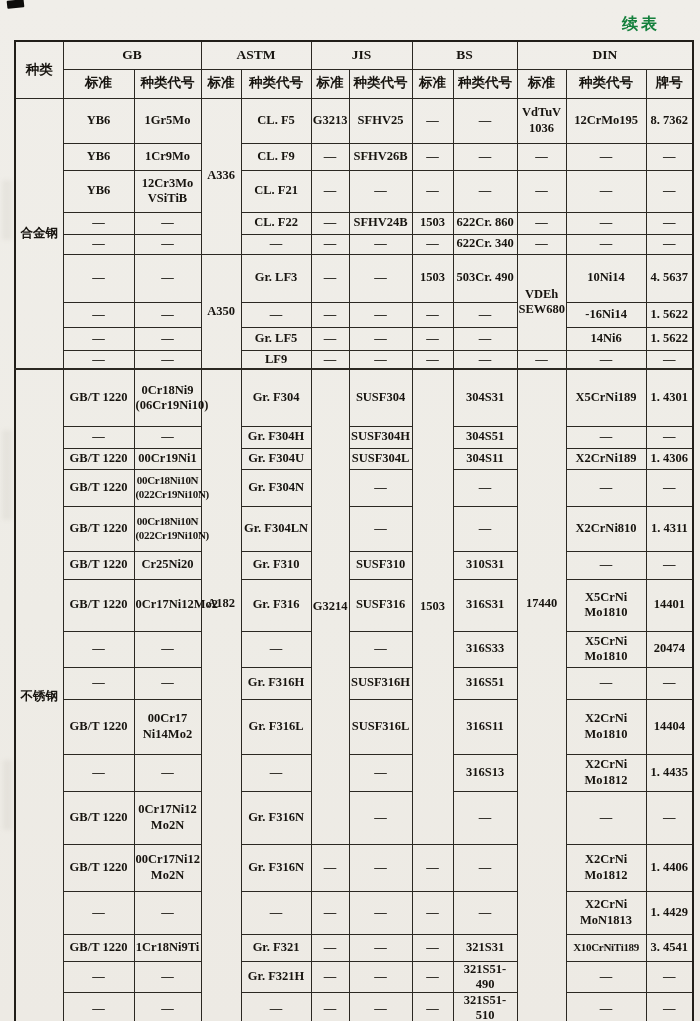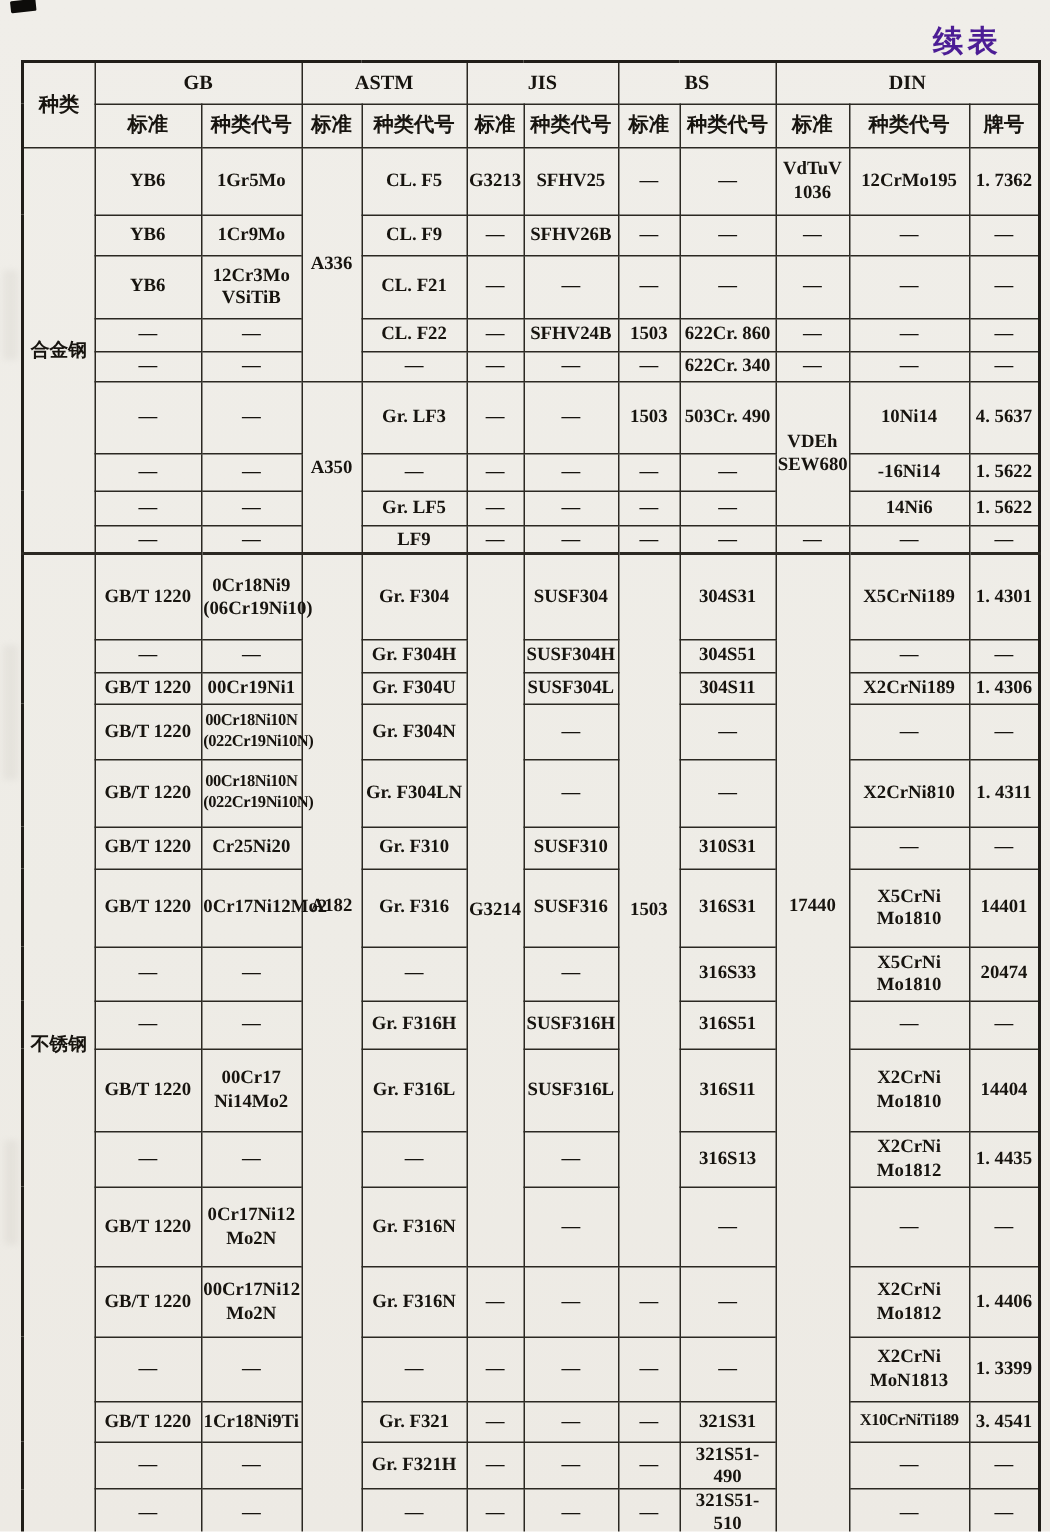--- a/index.html
+++ b/index.html
@@ -4,21 +4,21 @@
 <style>
   html,body{margin:0;padding:0;}
   body{
     width:700px;height:1021px;position:relative;overflow:hidden;
     background:linear-gradient(180deg,#f0eee9 0%,#eeece6 60%,#edeae4 100%);
     font-family:"Liberation Serif","DejaVu Serif",serif;
     color:#17140f;
   }
   .continued{
     position:absolute;top:14px;left:622px;
-    font-size:20px;font-weight:bold;letter-spacing:3px;color:#4c1d95;
+    font-size:16px;font-weight:bold;letter-spacing:3px;color:#15803d;
   }
   .corner-mark{
     position:absolute;left:7px;top:0;width:17px;height:8px;
     background:#0d0c0a;border-radius:1px;transform:rotate(-6deg);
   }
   .ghost{position:absolute;background:#9a948a;opacity:.10;filter:blur(2px);border-radius:2px;}
   table.std{
     position:absolute;left:14px;top:40px;width:678px;
     border-collapse:collapse;table-layout:fixed;
     border:2.5px solid #211e19;
@@ -89,21 +89,21 @@
     <td>1Gr5Mo</td>
     <td rowspan="5">A336</td>
     <td>CL. F5</td>
     <td>G3213</td>
     <td>SFHV25</td>
     <td>—</td>
     <td>—</td>
     <td>VdTuV
 1036</td>
     <td>12CrMo195</td>
-    <td>1. 7362</td>
+    <td>8. 7362</td>
   </tr>
   <tr style="height:27px">
     <td>YB6</td>
     <td>1Cr9Mo</td>
     <td>CL. F9</td>
     <td>—</td>
     <td>SFHV26B</td>
     <td>—</td>
     <td>—</td>
     <td>—</td>
@@ -334,21 +334,21 @@
   <tr style="height:43px">
     <td>—</td>
     <td>—</td>
     <td>—</td>
     <td>—</td>
     <td>—</td>
     <td>—</td>
     <td>—</td>
     <td>X2CrNi
 MoN1813</td>
-    <td>1. 3399</td>
+    <td>1. 4429</td>
   </tr>
   <tr style="height:27px">
     <td>GB/T 1220</td>
     <td>1Cr18Ni9Ti</td>
     <td>Gr. F321</td>
     <td>—</td>
     <td>—</td>
     <td>—</td>
     <td>321S31</td>
     <td class="sm">X10CrNiTi189</td>

